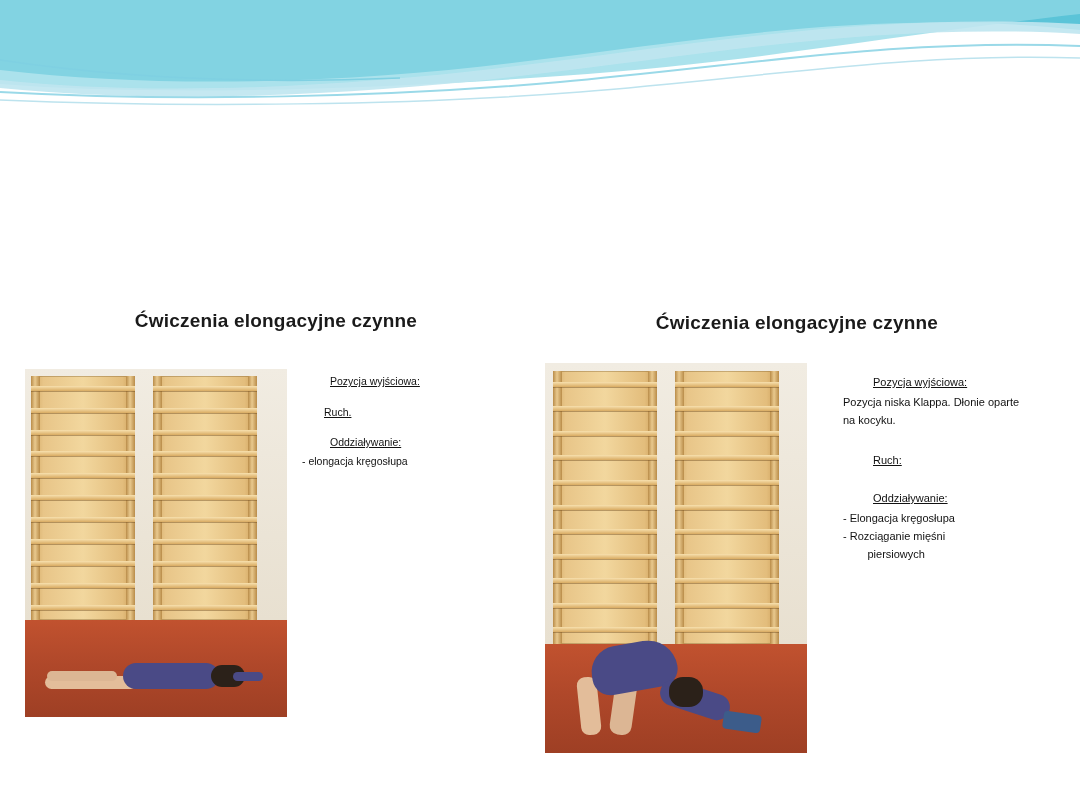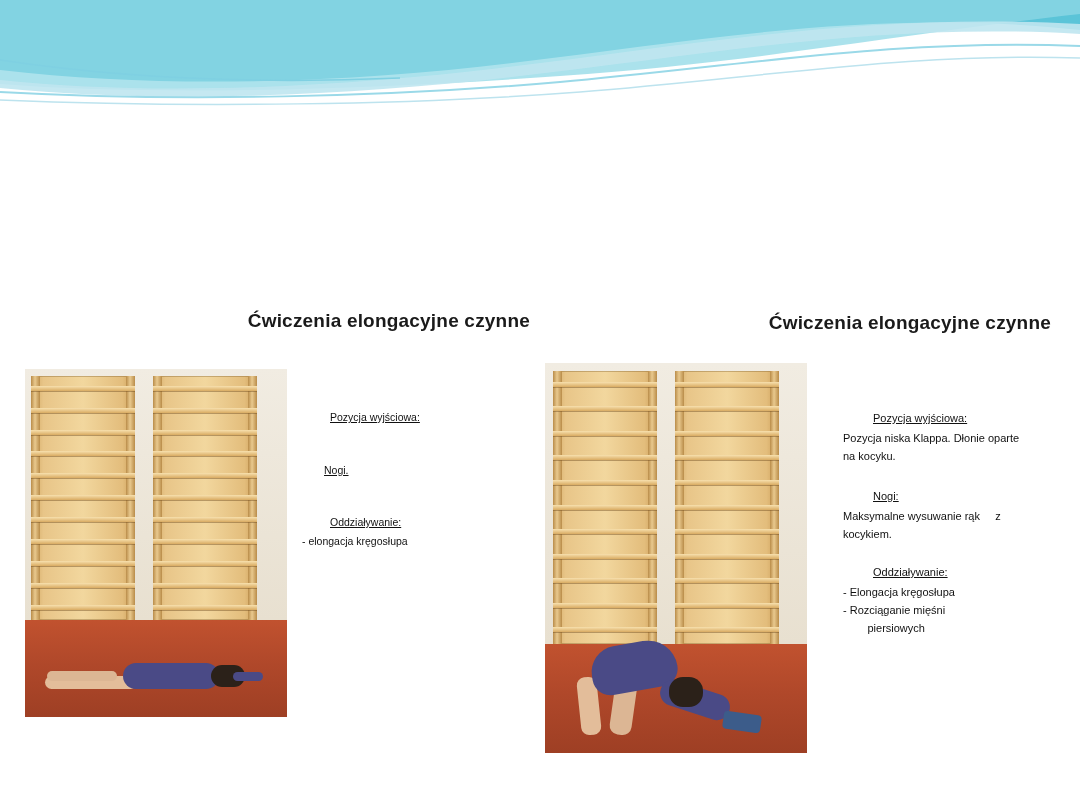--- a/index.html
+++ b/index.html
@@ -42,21 +42,21 @@
     left: 543px;
     top: 281px;
     width: 508px;
     height: 466px;
   }
 
   .slide-title {
     position: absolute;
     left: 0;
     width: 100%;
-    text-align: right;
+    text-align: center;
     font-family: "Liberation Sans", sans-serif;
     font-weight: bold;
     color: #1a1a1a;
     letter-spacing: 0.2px;
   }
   .slide-left .slide-title {
     top: 29px;
     font-size: 19px;
   }
   .slide-right .slide-title {
@@ -169,21 +169,21 @@
     display: block;
     margin-bottom: 2px;
   }
   .textcol-left .sec-head.indent { margin-left: 28px; }
   .textcol-left .sec-head.indent2 { margin-left: 22px; }
   .textcol-right .sec-head { margin-left: 30px; }
   .sec-body {
     display: block;
     white-space: pre-wrap;
   }
-  .sec-block { margin-bottom: 14px; margin-top: 36px; }
+  .sec-block { margin-bottom: 14px; }
 </style>
 </head>
 <body>
 
 <div class="header-decor">
   <svg width="1080" height="110" viewBox="0 0 1080 110" xmlns="http://www.w3.org/2000/svg">
     <path d="M0,0 L1080,0 L1080,30 C880,8 700,40 520,62 C360,82 170,90 0,70 Z" fill="#5bc4d8"></path>
     <path d="M0,0 L1080,0 L1080,14 C900,34 760,62 560,76 C370,90 150,96 0,84 Z" fill="#8fd8e6" opacity="0.75"></path>
     <path d="M1080,24 C860,12 690,46 500,68 C330,88 150,96 0,80 L0,88 C160,104 350,96 520,76 C710,54 880,22 1080,34 Z" fill="#bfe6ef" opacity="0.9"></path>
     <path d="M1080,46 C900,38 740,66 560,82 C390,97 180,102 0,92" fill="none" stroke="#9ad9e8" stroke-width="2"></path>
@@ -239,21 +239,21 @@
         <div class="fig-body" style="left:188px; bottom:10px; width:30px; height:9px; border-radius:5px;"></div>
       </div>
     </div>
   </div>
 
   <div class="textcol textcol-left">
     <div class="sec-block">
       <span class="sec-head indent">Pozycja wyjściowa:</span>
     </div>
     <div class="sec-block">
-      <span class="sec-head indent2">Nogi.</span>
+      <span class="sec-head indent2">Ruch.</span>
     </div>
     <div class="sec-block">
       <span class="sec-head indent">Oddziaływanie:</span>
       <span class="sec-body">- elongacja kręgosłupa</span>
     </div>
   </div>
 </div>
 
 <div class="slide slide-right">
   <div class="slide-title">Ćwiczenia elongacyjne czynne</div>
@@ -305,23 +305,21 @@
     </div>
   </div>
 
   <div class="textcol textcol-right">
     <div class="sec-block">
       <span class="sec-head">Pozycja wyjściowa:</span>
       <span class="sec-body">Pozycja niska Klappa. Dłonie oparte
 na kocyku.</span>
     </div>
     <div class="sec-block" style="margin-top:22px">
-      <span class="sec-head">Nogi:</span>
-      <span class="sec-body">Maksymalne wysuwanie rąk     z
-kocykiem.</span>
+      <span class="sec-head">Ruch:</span>
     </div>
     <div class="sec-block" style="margin-top:20px">
       <span class="sec-head">Oddziaływanie:</span>
       <span class="sec-body">- Elongacja kręgosłupa
 - Rozciąganie mięśni
         piersiowych</span>
     </div>
   </div>
 </div>
 

